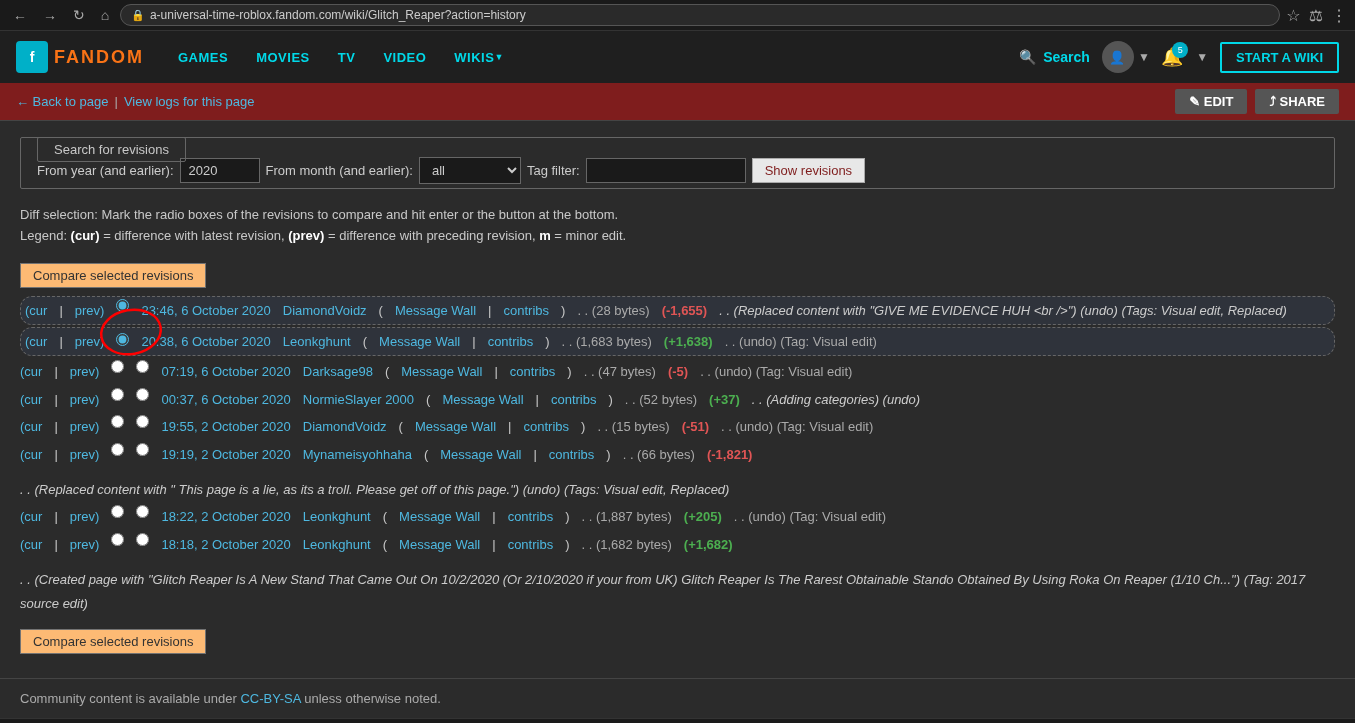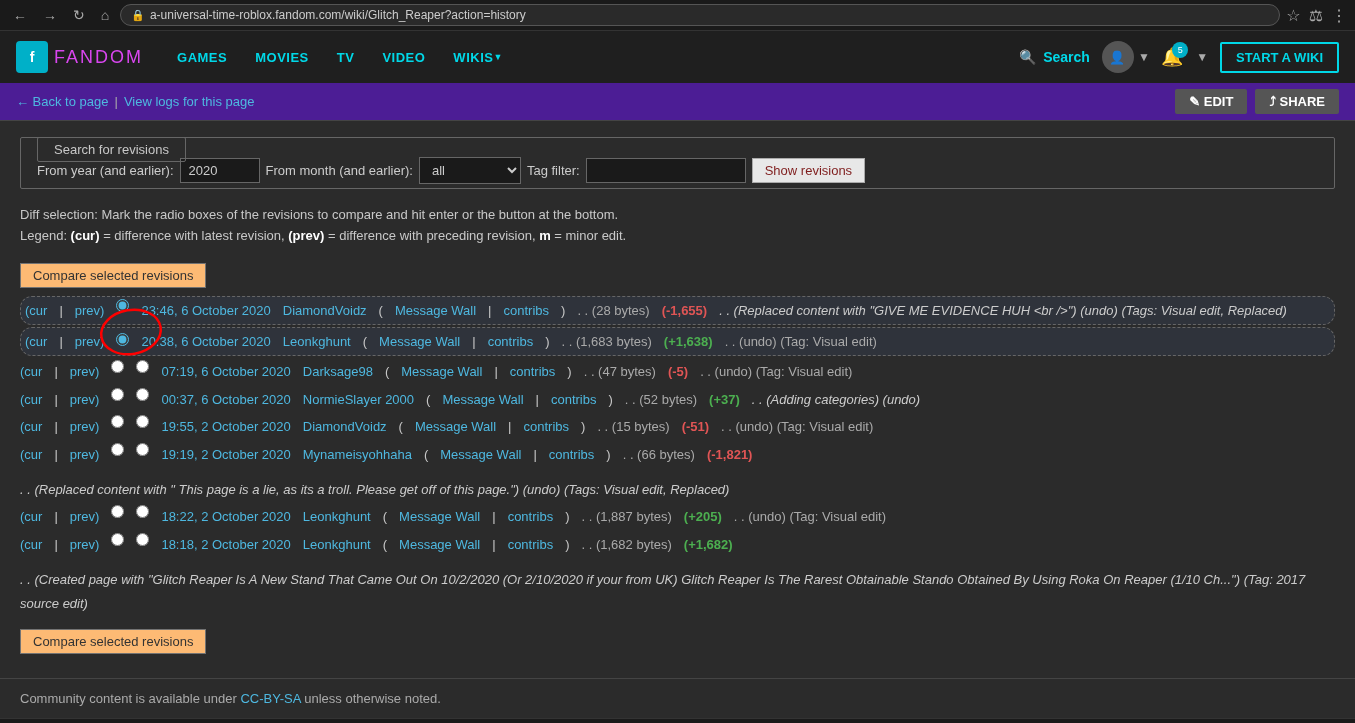--- a/index.html
+++ b/index.html
@@ -53,21 +53,21 @@
       height: 32px;
       background: #00b0c8;
       border-radius: 4px;
       display: flex;
       align-items: center;
       justify-content: center;
       color: white;
       font-weight: bold;
       font-size: 14px;
     }
-    .fandom-logo-text { color: #d946ef; font-size: 18px; font-weight: normal; letter-spacing: 2px; }
+    .fandom-logo-text { color: #f97316; font-size: 18px; font-weight: bold; letter-spacing: 2px; }
     .nav-links { display: flex; gap: 0; }
     .nav-link {
       color: #00d8e8;
       text-decoration: none;
       padding: 0 14px;
       height: 52px;
       display: flex;
       align-items: center;
       font-size: 13px;
       font-weight: bold;
@@ -125,21 +125,21 @@
       border-radius: 50%;
       background: #555;
       overflow: hidden;
       display: flex;
       align-items: center;
       justify-content: center;
     }
 
     
     .page-header {
-      background: #4c1d95;
+      background: #7f1d1d;
       padding: 6px 16px;
       display: flex;
       align-items: center;
       justify-content: space-between;
       border-bottom: 1px solid #444;
     }
     .breadcrumb-links { display: flex; gap: 0; align-items: center; }
     .breadcrumb-link { color: #4eb8e0; text-decoration: none; font-size: 13px; }
     .breadcrumb-sep { color: #aaa; margin: 0 6px; }
     .page-actions { display: flex; gap: 8px; }

